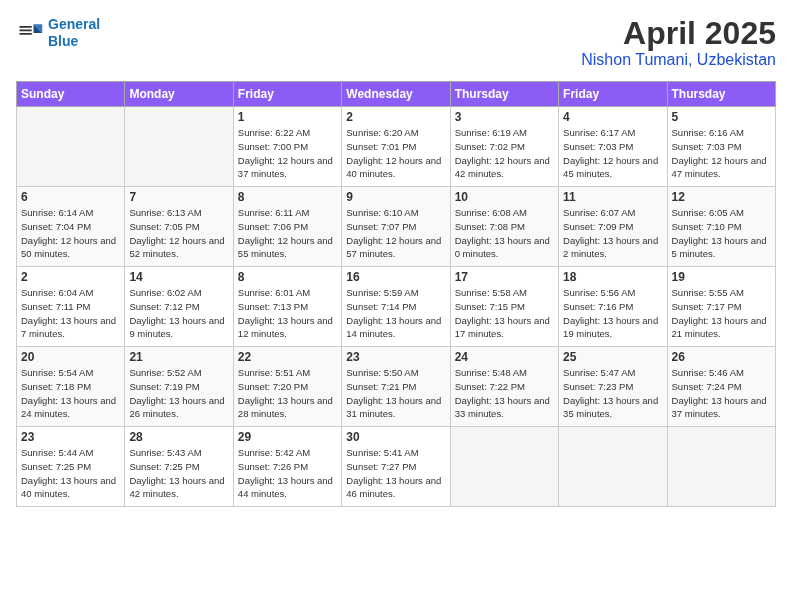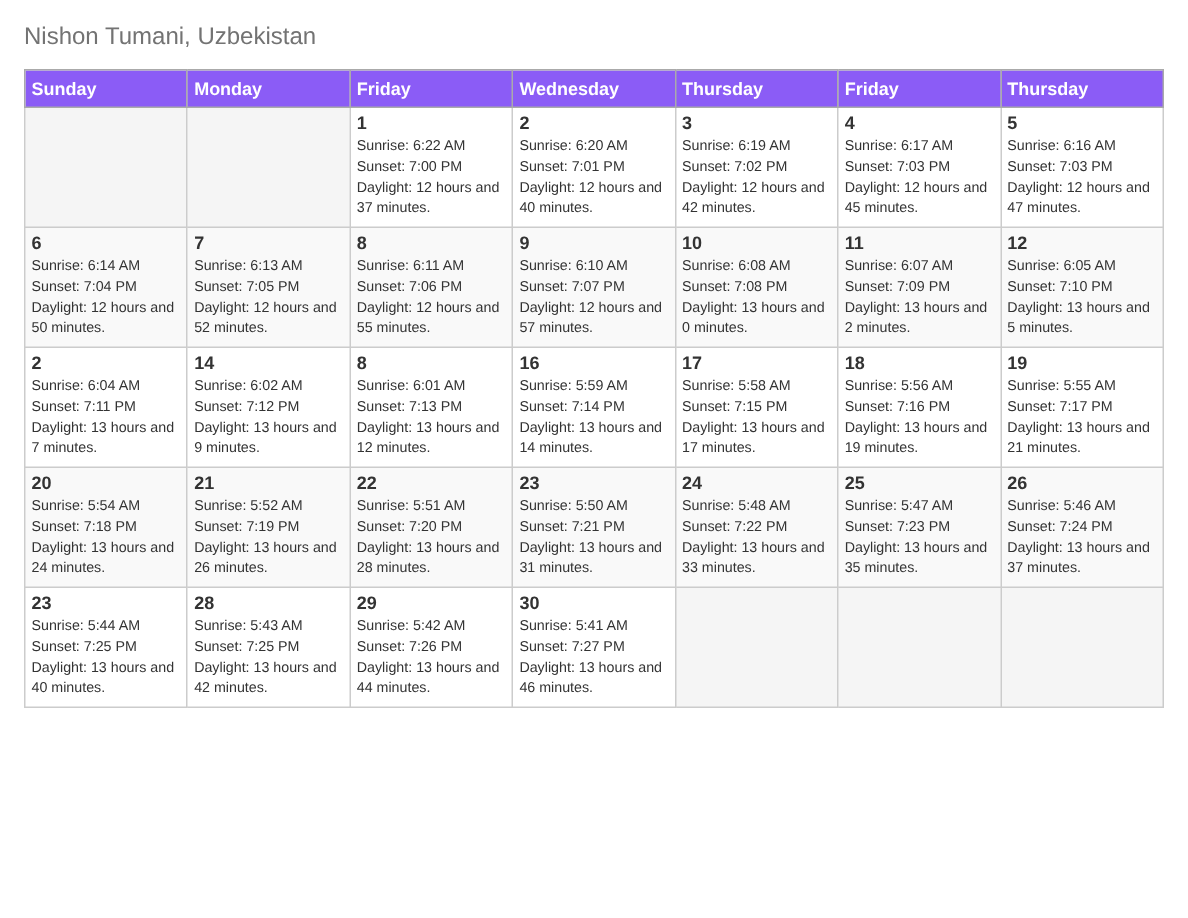--- a/index.html
+++ b/index.html
@@ -42,21 +42,21 @@
       text-align: right;
     }
     .month-title {
       font-size: 32px;
       font-weight: bold;
       color: #333;
       line-height: 1.1;
     }
     .location-title {
       font-size: 16px;
-      color: #737373;
+      color: #1d4ed8;
     }
     table {
       width: 100%;
       border-collapse: collapse;
       table-layout: fixed;
     }
     th {
       background-color: #8b5cf6;
       color: #fff;
       font-size: 12px;
@@ -91,21 +91,36 @@
     }
     tr:nth-child(even) td:not(.empty) {
       background: #f9f9f9;
     }
   </style>
 </head>
 <body>
 
 <div class="container">
   <div class="header-row">
+    <div class="logo">
+      <svg class="logo-icon" viewBox="0 0 32 32">
+        <rect x="0" y="0" width="32" height="32" fill="white"></rect>
+        <polygon points="20,6 30,6 30,16" fill="#3579c0"></polygon>
+        <polygon points="20,6 30,16 20,16" fill="#1a4a80"></polygon>
+        <rect x="4" y="8" width="14" height="2" fill="#333"></rect>
+        <rect x="4" y="12" width="14" height="2" fill="#333"></rect>
+        <rect x="4" y="16" width="14" height="2" fill="#333"></rect>
+      </svg>
+      <div class="logo-text">
+        <div><span>General</span></div>
+        <div><span style="color:#1a6fb5">Blue</span></div>
+      </div>
+    </div>
     <div class="title-block">
+      <div class="month-title">April 2025</div>
       <div class="location-title">Nishon Tumani, Uzbekistan</div>
     </div>
   </div>
 
   <table>
     <thead>
       <tr id="header-row-days">
           <th>Sunday</th>
           <th>Monday</th>
           <th>Friday</th>

